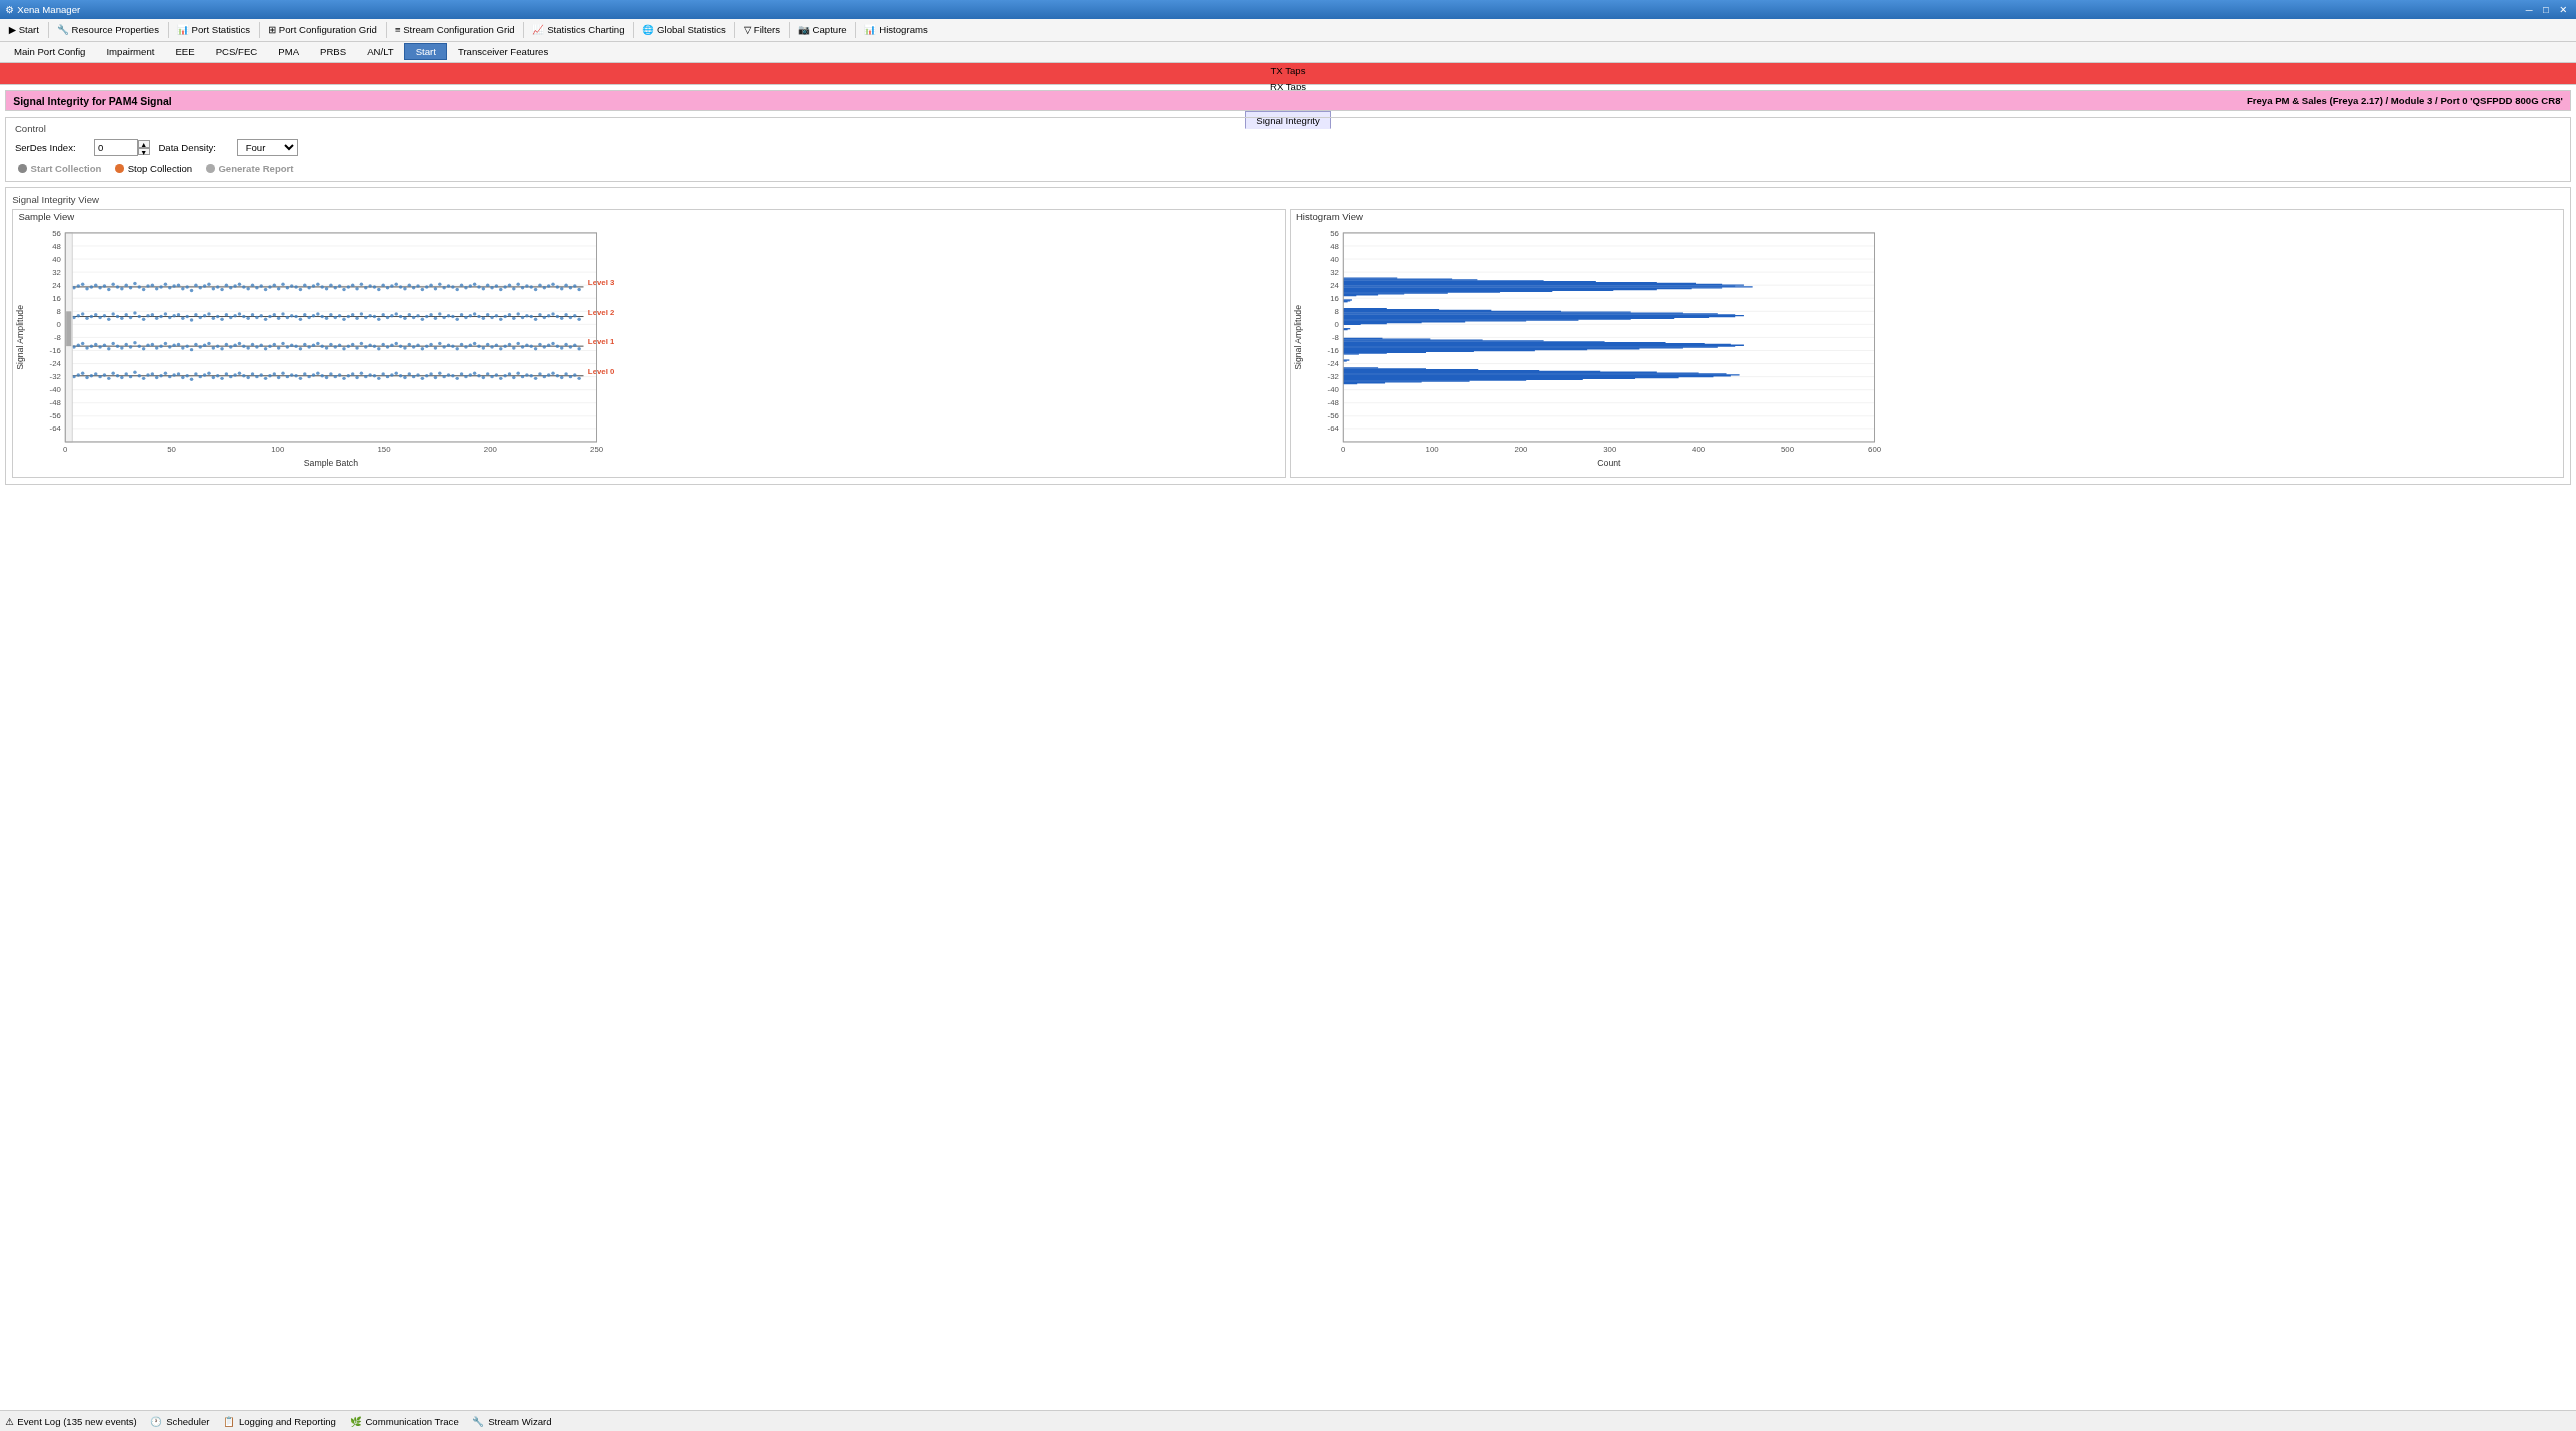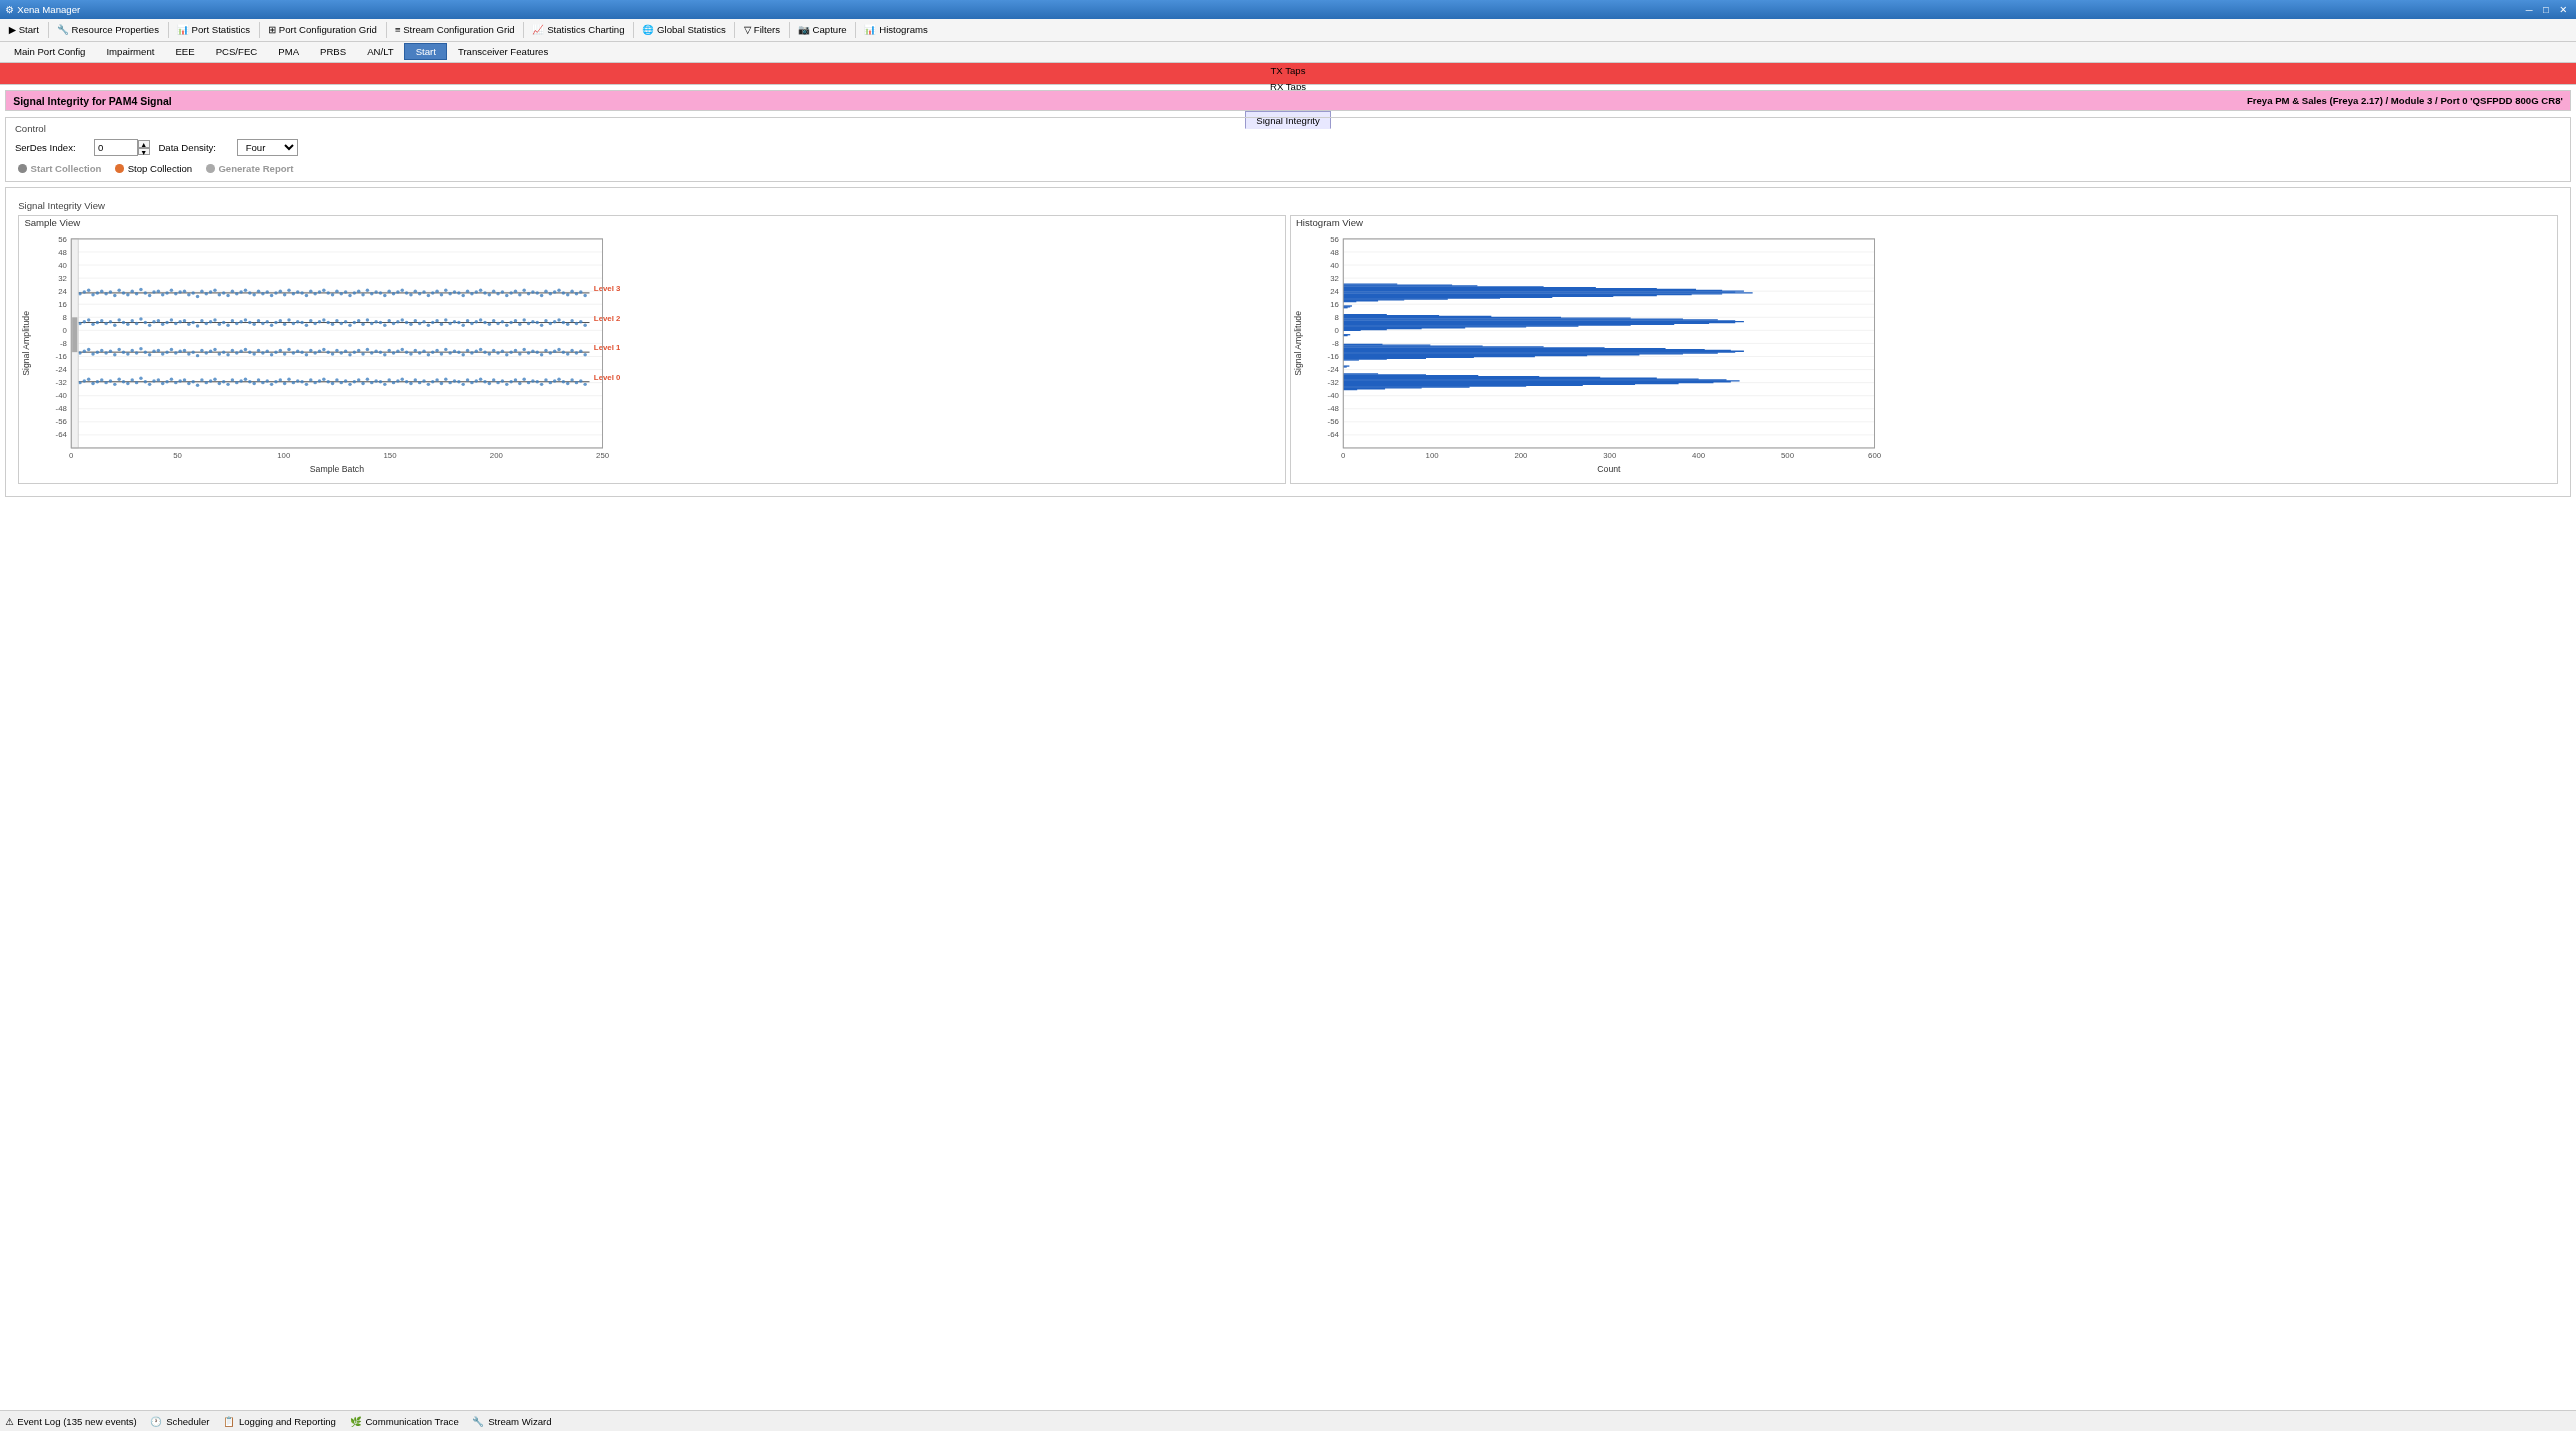--- a/index.html
+++ b/index.html
@@ -88,21 +88,21 @@
       font-size: 9.6px; color: #000; padding: 1.7px 3.5px;
     }
     .action-btn.disabled { color: #999; cursor: default; font-weight: bold; }
     
     .dot-green { width: 8.7px; height: 8.7px; border-radius: 50%; background: #888; display: inline-block; }
     .dot-orange { width: 8.7px; height: 8.7px; border-radius: 50%; background: #e07030; display: inline-block; }
     .dot-gray { width: 8.7px; height: 8.7px; border-radius: 50%; background: #aaa; display: inline-block; }
     
     
     .si-view-container {
-      border: 0.9px solid #ccc; padding: 12px;
+      border: 0.9px solid #ccc; padding: 6px;
     }
     .si-view-title { font-size: 9.6px; margin-bottom: 3.5px; color: #444; }
     .charts-row { display: flex; gap: 3.5px; justify-content: space-between; }
     
     .chart-container {
       border: 0.9px solid #ccc; position: relative; background: #fff;
     }
     .chart-title { font-size: 9.6px; padding: 1.7px 5.2px; color: #333; }
     .chart-inner { position: relative; }
     

